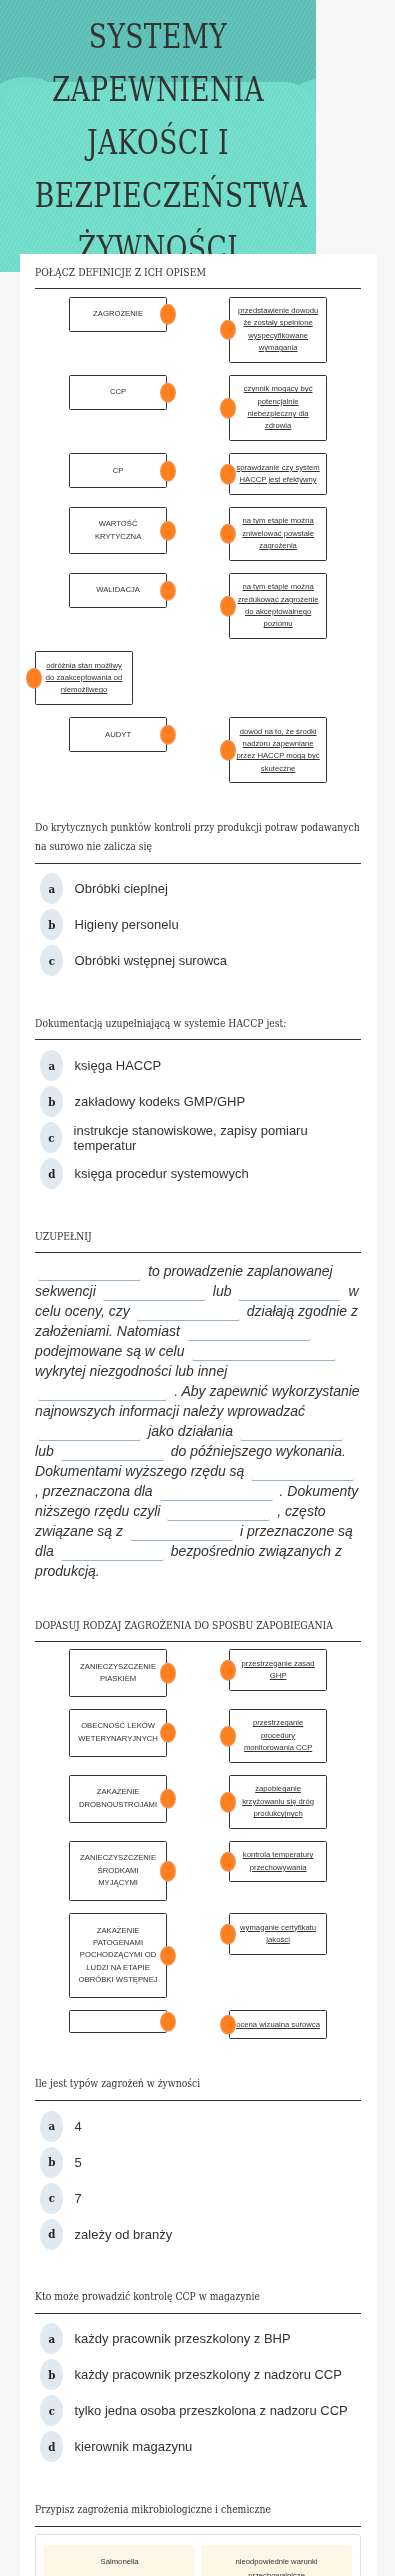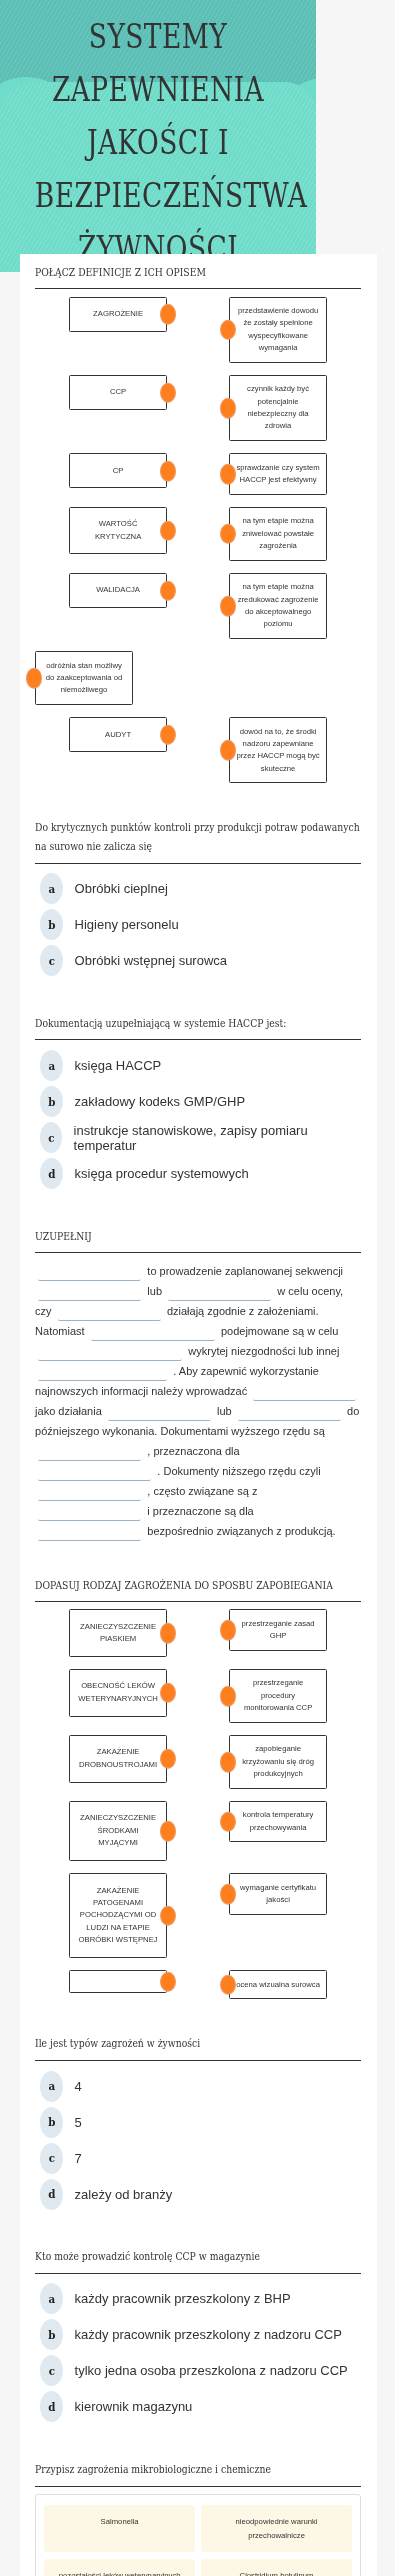--- a/index.html
+++ b/index.html
@@ -41,40 +41,40 @@
   
   .match { position: relative; }
   .match-row { display: flex; justify-content: space-between; margin-bottom: 12.4px; }
   .m-col-l { width: 98px; margin-left: 34px; }
   .m-col-r { width: 98px; margin-right: 34px; }
   .mbox {
     position: relative; border: 0.5px solid #333; border-radius: 1.5px;
     text-align: center; font-size: 7.7px; line-height: 12.4px; padding: 10.3px 7.2px;
     background: #fff;
   }
-  .mbox.r { padding: 7.2px 5.2px; }
+  .mbox.r { padding: 7.2px 5.2px; text-decoration: underline; }
   .dot {
     position: absolute; width: 16.5px; height: 20.6px; border-radius: 50%;
     background: #ff7f1f; border: 0.8px solid #e8a070; top: 50%; transform: translateY(-50%);
   }
   .mbox.l .dot { right: -10.3px; }
   .mbox.r .dot { left: -10.3px; }
 
   
   .opt { display: flex; align-items: center; height: 36px; }
   .opt .badge {
     width: 23px; height: 31px; border-radius: 50%; background: #dfe9ef;
     display: flex; align-items: center; justify-content: center;
     font-family: "DejaVu Serif", serif; font-size: 10.3px; font-weight: bold; color: #222;
     margin-left: 5.2px;
   }
   .opt .txt { margin-left: 11.3px; font-size: 13px; color: #333; }
 
   
-  .cloze { font-size: 11px; line-height: 20px; color: #333; }
+  .cloze { font-size: 14px; line-height: 20px; color: #333; font-style: italic; }
   .blank {
     display: inline-block; vertical-align: bottom; height: 15.5px;
     border-bottom: 0.8px solid #9ab3c7; border-radius: 0 0 2.1px 2.1px; margin: 0 3.1px;
   }
 
   
   .sort-box { border: 0.5px solid #ddd; border-radius: 3.1px; padding: 10.3px 8.2px; display: grid; grid-template-columns: 1fr 1fr; gap: 6.2px; }
   .tile { background: #fdf7e6; border-radius: 3.1px; text-align: center; font-size: 7.7px; line-height: 13.4px; padding: 10.3px 5.2px; }
 </style>
 </head>
@@ -100,21 +100,21 @@
           </div>
           <div class="m-col-r">
             <div class="mbox r"><span class="dot"></span><span>przedstawienie dowodu że zostały spełnione wyspecyfikowane wymagania</span></div>
           </div>
         </div>
         <div class="match-row">
           <div class="m-col-l">
             <div class="mbox l"><span>CCP</span><span class="dot"></span></div>
           </div>
           <div class="m-col-r">
-            <div class="mbox r"><span class="dot"></span><span>czynnik każdy być potencjalnie niebezpieczny dla zdrowia</span></div>
+            <div class="mbox r"><span class="dot"></span><span>czynnik mogący być potencjalnie niebezpieczny dla zdrowia</span></div>
           </div>
         </div>
         <div class="match-row">
           <div class="m-col-l">
             <div class="mbox l"><span>CP</span><span class="dot"></span></div>
           </div>
           <div class="m-col-r">
             <div class="mbox r"><span class="dot"></span><span>sprawdzanie czy system HACCP jest efektywny</span></div>
           </div>
         </div>

